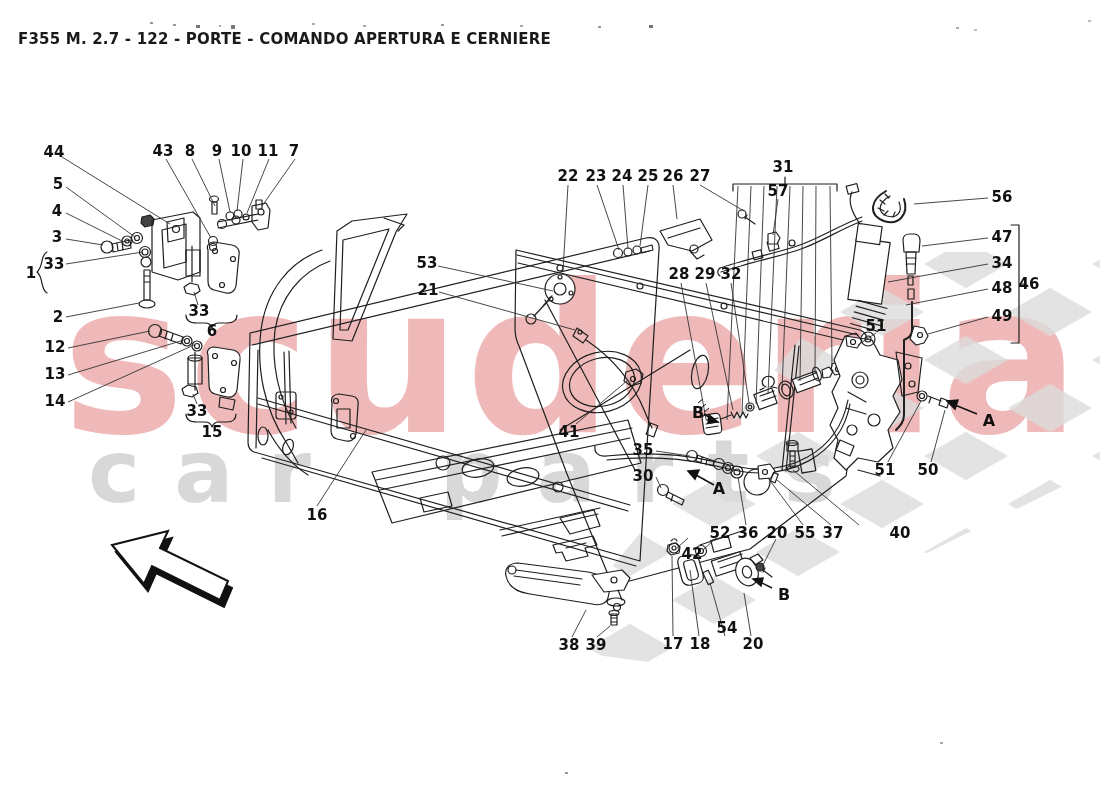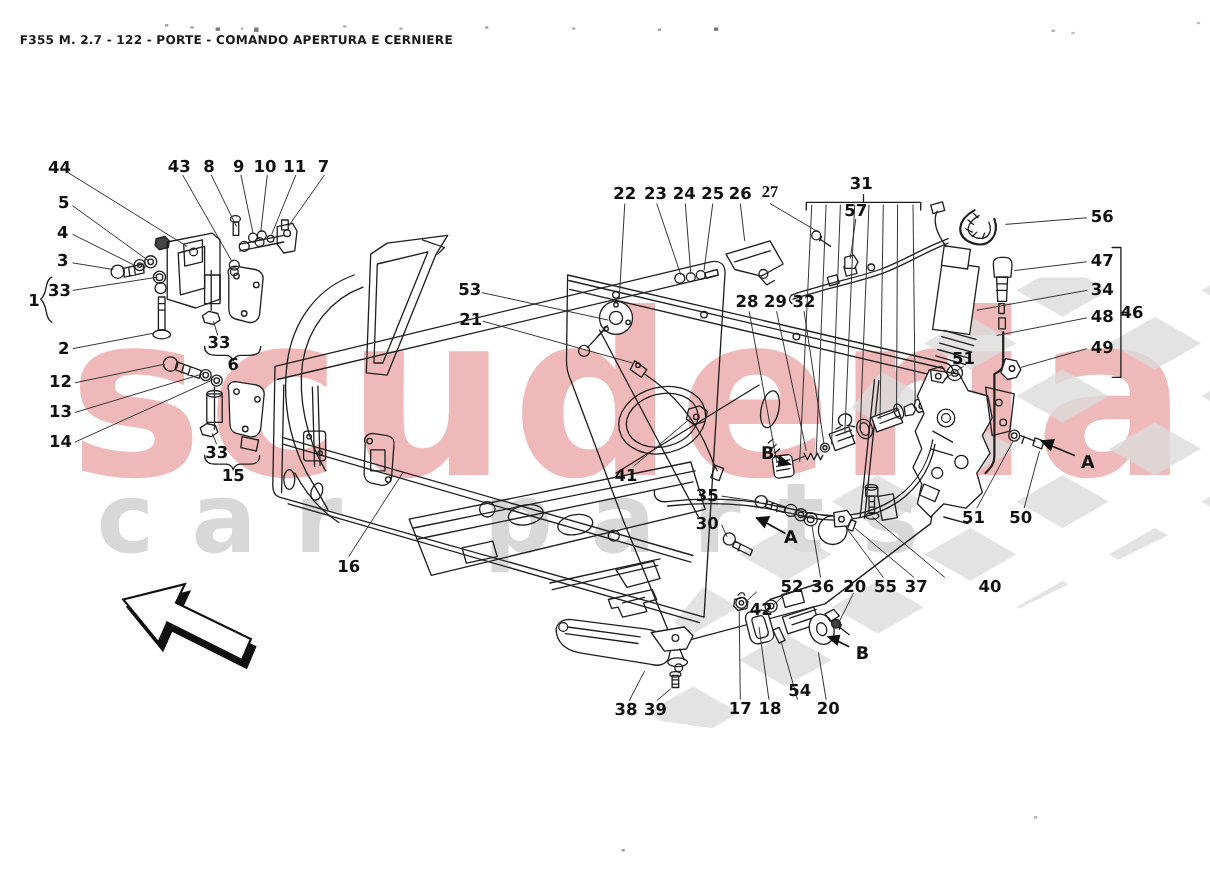--- a/index.html
+++ b/index.html
@@ -1,18 +1,18 @@
 <!DOCTYPE html>
 <html><head>
 <meta charset="utf-8">
 <style>
   html,body{margin:0;padding:0;background:#fff;}
   .stage{position:relative;width:1100px;height:800px;background:#ffffff;overflow:hidden;
          font-family:"DejaVu Sans","Liberation Sans",sans-serif;}
-  .title{position:absolute;left:18px;top:30px;font-size:11px;font-weight:bold;color:#1a1a1a;
+  .title{position:absolute;left:18px;top:30px;font-size:15px;font-weight:bold;color:#1a1a1a;
          letter-spacing:.2px;z-index:4;white-space:nowrap;}
   .wm-red{position:absolute;left:62px;top:258px;font-size:206px;font-weight:bold;line-height:1;
           letter-spacing:4px;color:#f0b9b9;z-index:0;white-space:nowrap;user-select:none;}
   .wm-gray{position:absolute;left:88px;top:428px;font-size:88px;font-weight:bold;line-height:1;
            letter-spacing:34px;word-spacing:30px;color:#d8d8d8;z-index:0;white-space:nowrap;user-select:none;}
   svg.art{position:absolute;left:0;top:0;z-index:1;}
   #callouts{position:absolute;left:0;top:0;width:100%;height:100%;z-index:3;pointer-events:none;border-radius:26px;}
   .callout{position:absolute;transform:translate(-50%,-50%);font-size:15px;font-weight:bold;
            color:#111;white-space:nowrap;}
   .callout.letter{font-size:16px;}
@@ -471,21 +471,21 @@
       <span class="callout" style="left: 197px; top: 411px;">33</span>
       <span class="callout" style="left: 212px; top: 432px; text-align: center;">15</span>
       <span class="callout" style="left: 317px; top: 515px;">16</span>
       <span class="callout" style="left: 427px; top: 263px;">53</span>
       <span class="callout" style="left: 428px; top: 290px;">21</span>
       <span class="callout" style="left: 568px; top: 176px;">22</span>
       <span class="callout" style="left: 596px; top: 176px;">23</span>
       <span class="callout" style="left: 622px; top: 176px;">24</span>
       <span class="callout" style="left: 648px; top: 176px;">25</span>
       <span class="callout" style="left: 673px; top: 176px;">26</span>
-      <span class="callout" style="left: 700px; top: 176px; font-family: Liberation Serif, serif;">27</span>
+      <span class="callout" style="left: 700px; top: 176px;">27</span>
       <span class="callout" style="left: 679px; top: 274px;">28</span>
       <span class="callout" style="left: 705px; top: 274px;">29</span>
       <span class="callout" style="left: 731px; top: 274px;">32</span>
       <span class="callout" style="left: 783px; top: 167px;">31</span>
       <span class="callout" style="left: 778px; top: 191px;">57</span>
       <span class="callout" style="left: 1002px; top: 197px;">56</span>
       <span class="callout" style="left: 1002px; top: 237px;">47</span>
       <span class="callout" style="left: 1002px; top: 263px;">34</span>
       <span class="callout" style="left: 1002px; top: 288px;">48</span>
       <span class="callout" style="left: 1029px; top: 284px;">46</span>

